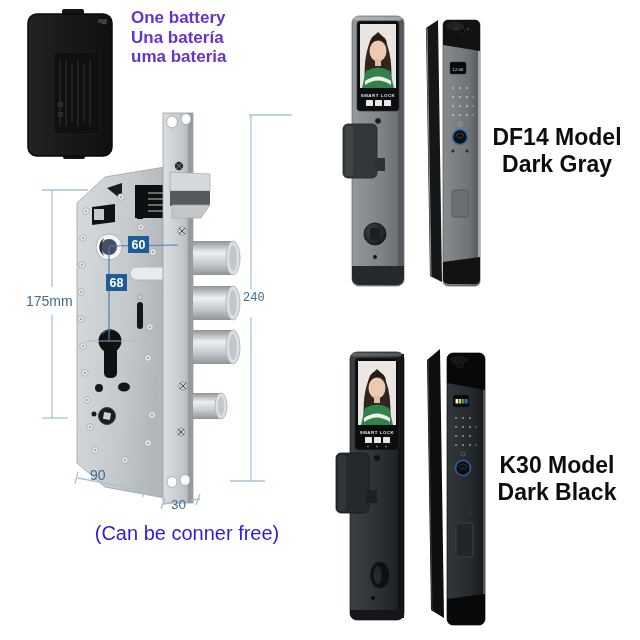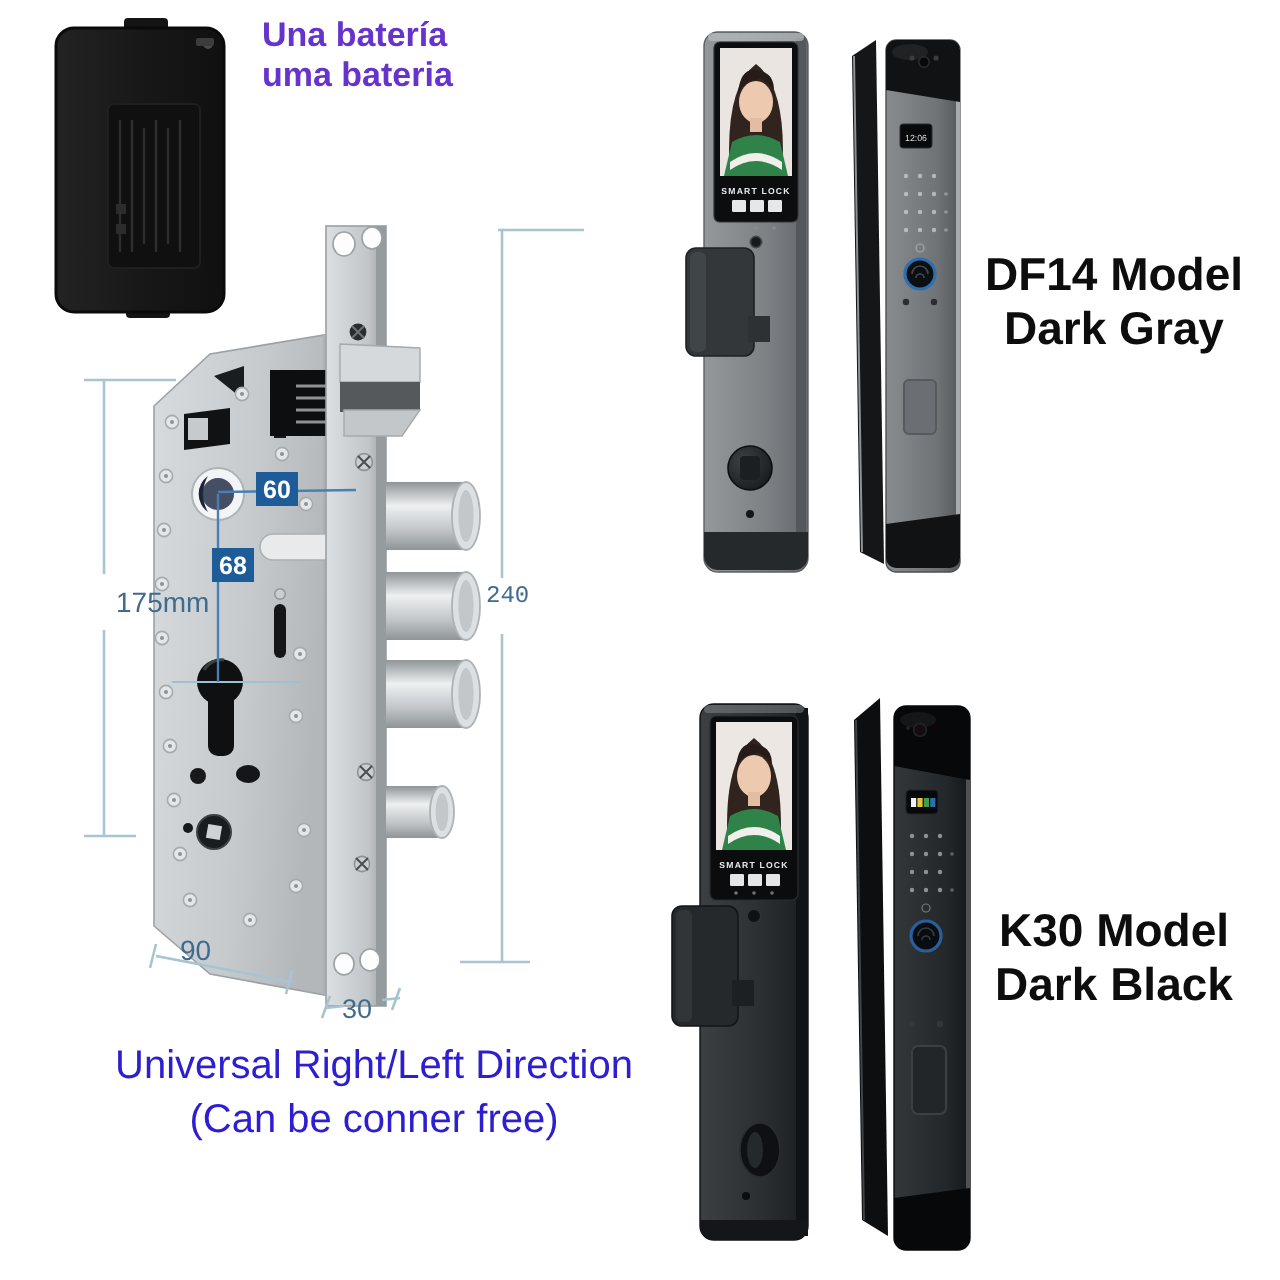--- a/index.html
+++ b/index.html
@@ -48,20 +48,21 @@
       <line x1="64" y1="60" x2="64" y2="118"></line>
         <line x1="70" y1="56" x2="70" y2="122"></line>
     </g>
     <rect x="38" y="108" width="5" height="5" fill="#2c2c2c"></rect>
     <rect x="38" y="98" width="5" height="5" fill="#2c2c2c"></rect>
     <circle cx="84" cy="18" r="2.5" fill="#4a4a4a"></circle>
     <rect x="78" y="15" width="9" height="4" rx="1" fill="#3c3c3c"></rect>
   </svg>
 
   <div class="abs battery-caption">
+    <div>One battery</div>
     <div>Una batería</div>
     <div>uma bateria</div>
   </div>
 
   <svg class="abs" style="left:20px;top:105px;" width="300" height="420" viewBox="0 0 300 420">
     <defs>
       <linearGradient id="plateGrad" x1="0" y1="0" x2="1" y2="0.25">
         <stop offset="0" stop-color="#d8dbdd"></stop>
           <stop offset="0.6" stop-color="#c6cacc"></stop>
           <stop offset="1" stop-color="#b3b7ba"></stop>
@@ -220,30 +221,29 @@
       <line x1="171" y1="395" x2="180" y2="394"></line>
       <line x1="145" y1="393" x2="141" y2="404"></line>
       <line x1="180" y1="389" x2="176" y2="400"></line>
     </g>
     <g stroke="#4a7fb5" stroke-width="1.2">
       <line x1="89" y1="141" x2="158" y2="140"></line>
       <line x1="89" y1="142" x2="89" y2="236"></line>
     </g>
   </svg>
 
-  <div class="abs dim" style="left:26px;top:293px;font-size:14px;margin-left:32px;">175mm</div>
+  <div class="abs dim" style="left:26px;top:293px;font-size:14px;">175mm</div>
   <div class="abs dim" style="left:243px;top:291px;font-size:12px;font-family:Liberation Mono, monospace;">240</div>
   <div class="abs dim" style="left:90px;top:467px;font-size:14px;">90</div>
   <div class="abs dim" style="left:171px;top:497px;font-size:13.5px;">30</div>
   <div class="abs dim-badge" style="left:128px;top:236px;">60</div>
   <div class="abs dim-badge" style="left:106px;top:274px;">68</div>
 
   <div class="abs caption-block">
     <div class="cap-gap"></div>
-    <div class="cap-blue">Universal Right/Left Direction</div>
     <div class="cap-blue">(Can be conner free)</div>
   </div>
 
   <svg class="abs" style="left:340px;top:0;" width="160" height="300" viewBox="0 0 160 300">
     <defs>
       <linearGradient id="df14Body" x1="0" y1="0" x2="1" y2="0">
         <stop offset="0" stop-color="#94989b"></stop>
           <stop offset="0.6" stop-color="#7d8184"></stop>
           <stop offset="1" stop-color="#64686c"></stop>
       </linearGradient>

